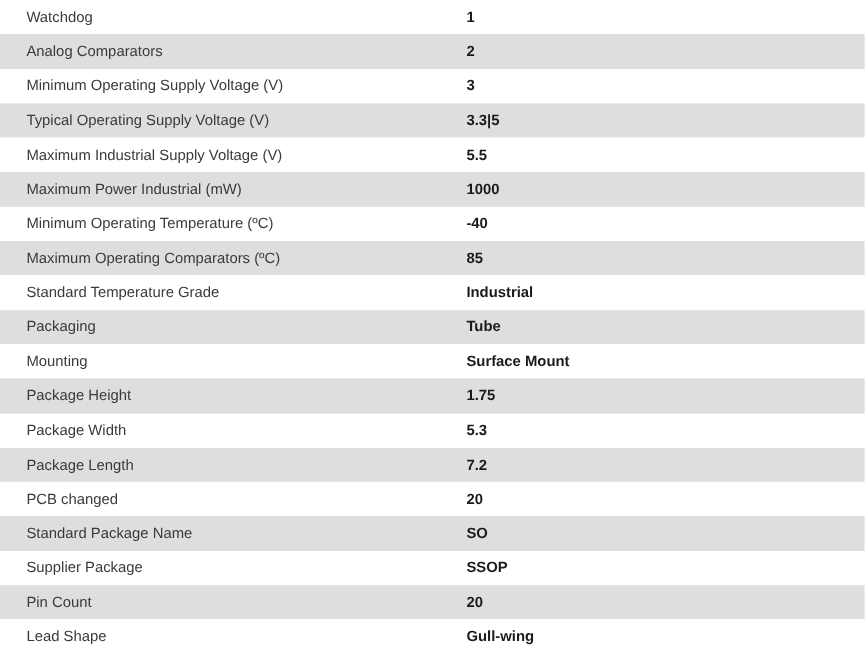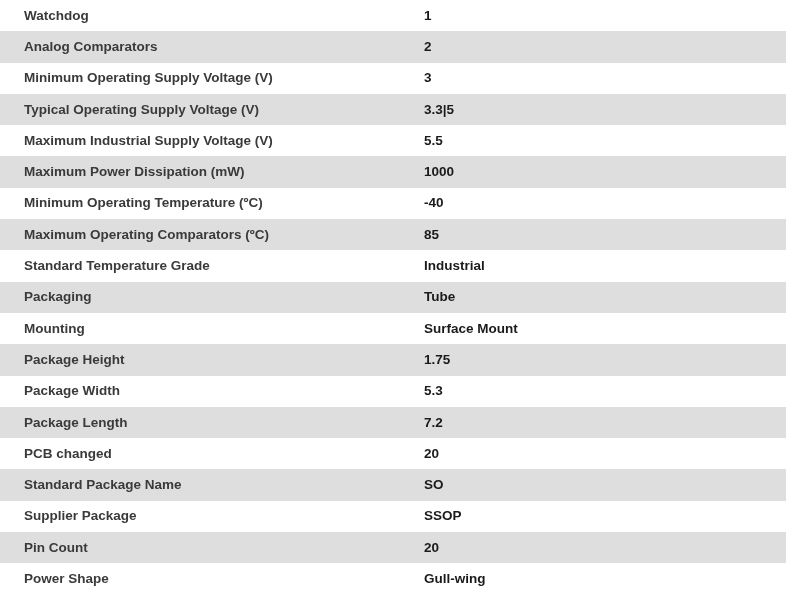--- a/index.html
+++ b/index.html
@@ -33,21 +33,21 @@
     vertical-align: middle;
     font-size: 13.5px;
     line-height: 16px;
     white-space: nowrap;
     overflow: hidden;
     text-overflow: ellipsis;
   }
   .spec-table td.label {
     width: 386px;
     color: #3a3a3a;
-    font-weight: bold;
+    font-weight: normal;
   }
   .spec-table td.value {
     width: 376px;
     padding-left: 14px;
     color: #1a1a1a;
     font-weight: bold;
   }
 </style>
 </head>
 <body>
@@ -68,21 +68,21 @@
       </tr>
       <tr class="shaded">
         <td class="label">Typical Operating Supply Voltage (V)</td>
         <td class="value">3.3|5</td>
       </tr>
       <tr class="plain">
         <td class="label">Maximum Industrial Supply Voltage (V)</td>
         <td class="value">5.5</td>
       </tr>
       <tr class="shaded">
-        <td class="label">Maximum Power Dissipation (mW)</td>
+        <td class="label">Maximum Power Industrial (mW)</td>
         <td class="value">1000</td>
       </tr>
       <tr class="plain">
         <td class="label">Minimum Operating Temperature (ºC)</td>
         <td class="value">-40</td>
       </tr>
       <tr class="shaded">
         <td class="label">Maximum Operating Comparators (ºC)</td>
         <td class="value">85</td>
       </tr>
@@ -120,17 +120,17 @@
       </tr>
       <tr class="plain">
         <td class="label">Supplier Package</td>
         <td class="value">SSOP</td>
       </tr>
       <tr class="shaded">
         <td class="label">Pin Count</td>
         <td class="value">20</td>
       </tr>
       <tr class="plain">
-        <td class="label">Power Shape</td>
+        <td class="label">Lead Shape</td>
         <td class="value">Gull-wing</td>
       </tr>
     </tbody>
 </table>
 
 </body></html>

